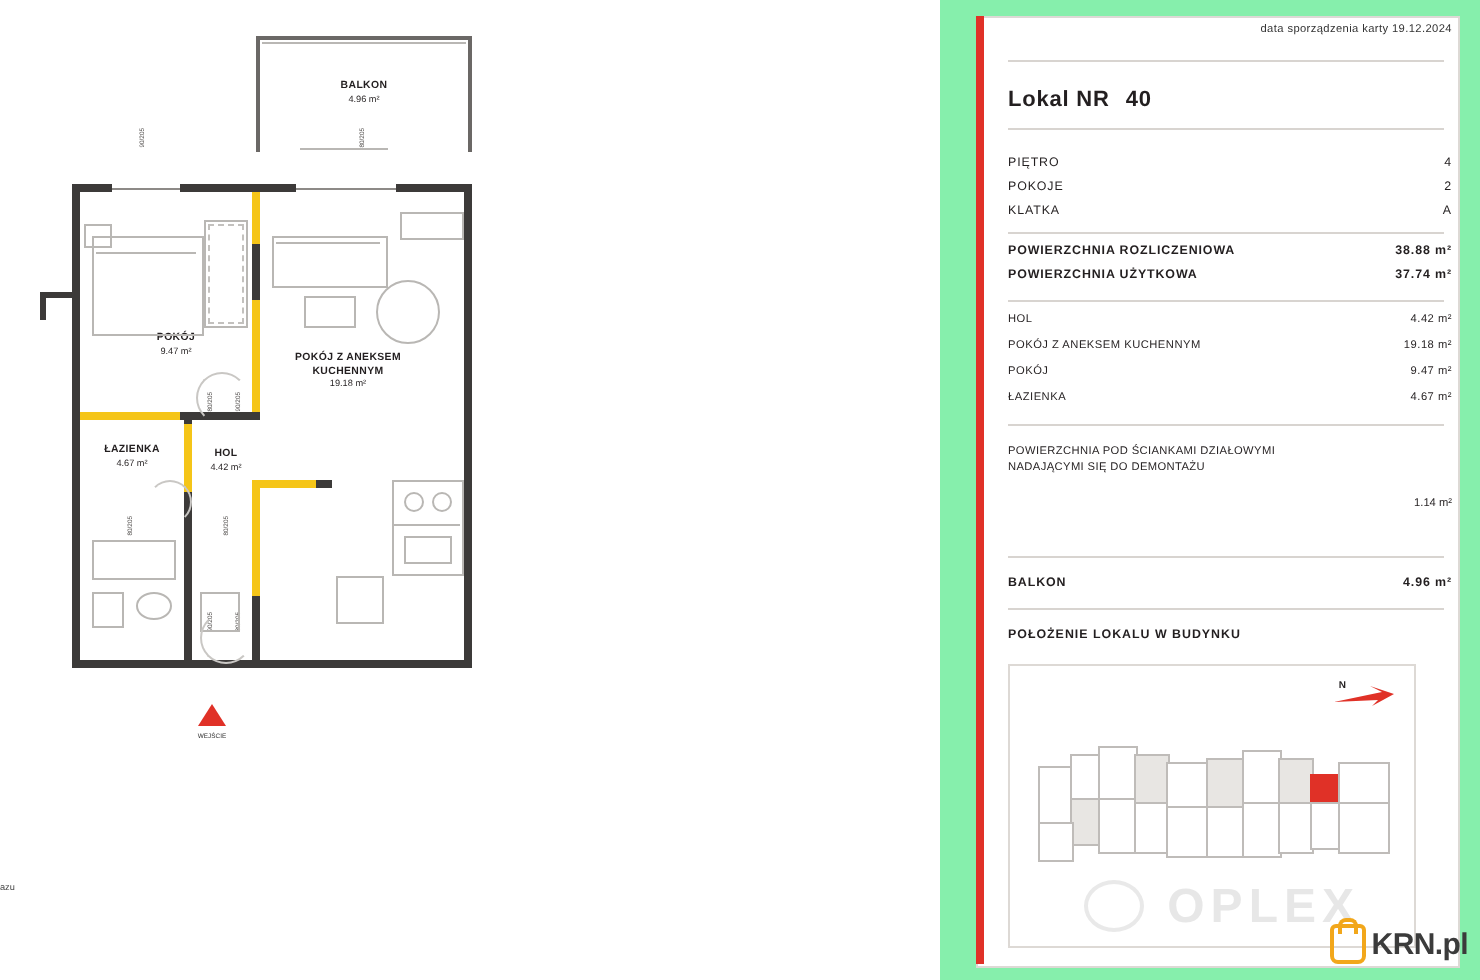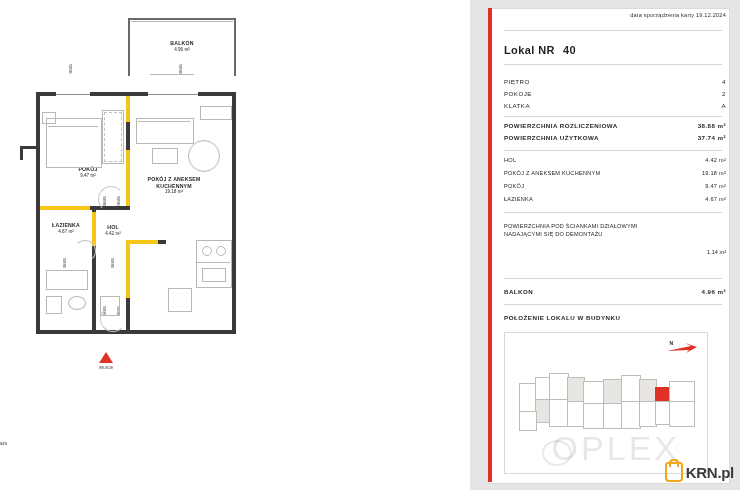--- a/index.html
+++ b/index.html
@@ -40,21 +40,21 @@
 
   
   .fline{position:absolute;background:#b9b7b4;}
   .fbox{position:absolute;border:0.6px solid #b9b7b4;}
   .fbox-d{position:absolute;border:0.6px dashed #c3c1be;}
   .circ{position:absolute;border:0.6px solid #b9b7b4;border-radius:50%;}
 
   .door-arc{position:absolute;border:0.6px solid #c9c7c4;border-radius:50%;}
 
   
-  .card{position:absolute;left:470px;top:0;width:270px;height:490px;background:#e5e5e5;}
+  .card{position:absolute;left:470px;top:0;width:270px;height:490px;background:#86efac;}
   .card-sheet{position:absolute;left:18px;top:8px;width:240px;height:474px;
     background:#fff;border:1px solid #ddd9d5;box-shadow:0 0 0 0 #fff;}
   .red-bar{position:absolute;left:18px;top:8px;width:4px;height:474px;background:#e03127;}
 
   .cdate{position:absolute;right:14px;top:12px;font-size:5.6px;color:#333;letter-spacing:.2px;}
   .rule{position:absolute;background:#d8d4d0;height:1px;}
 
   .lokal{position:absolute;left:34px;top:44px;font-size:11px;font-weight:bold;letter-spacing:.4px;}
   .lokal .num{margin-left:8px;}
 
@@ -82,21 +82,21 @@
   .mc{position:absolute;border:0.6px solid #bfbcb9;background:#fff;}
   .mc.dark{background:#e8e6e3;}
   .mc.hl{background:#e03127;border-color:#e03127;}
 
   
   .wm{position:absolute;right:6px;bottom:8px;display:flex;align-items:center;gap:3px;}
   .wm .ico{width:14px;height:16px;border:2px solid #f2a71b;border-radius:3px 3px 4px 4px;position:relative;}
   .wm .ico:before{content:"";position:absolute;left:2px;top:-5px;width:6px;height:6px;
     border:2px solid #f2a71b;border-bottom:none;border-radius:4px 4px 0 0;}
   .wm .txt{font-size:15px;font-weight:bold;color:#3b3b3b;letter-spacing:-.3px;}
-  .wm-big{position:absolute;right:60px;bottom:22px;font-size:34px;font-weight:normal;
+  .wm-big{position:absolute;right:60px;bottom:22px;font-size:24px;font-weight:bold;
     color:rgba(120,120,120,.18);letter-spacing:3px;}
   .wm-ring{position:absolute;right:168px;bottom:24px;width:26px;height:22px;
     border-radius:50%;border:2px solid rgba(120,120,120,.16);}
 </style>
 </head>
 <body>
 
 <div class="page">
 
   <div class="plan">

